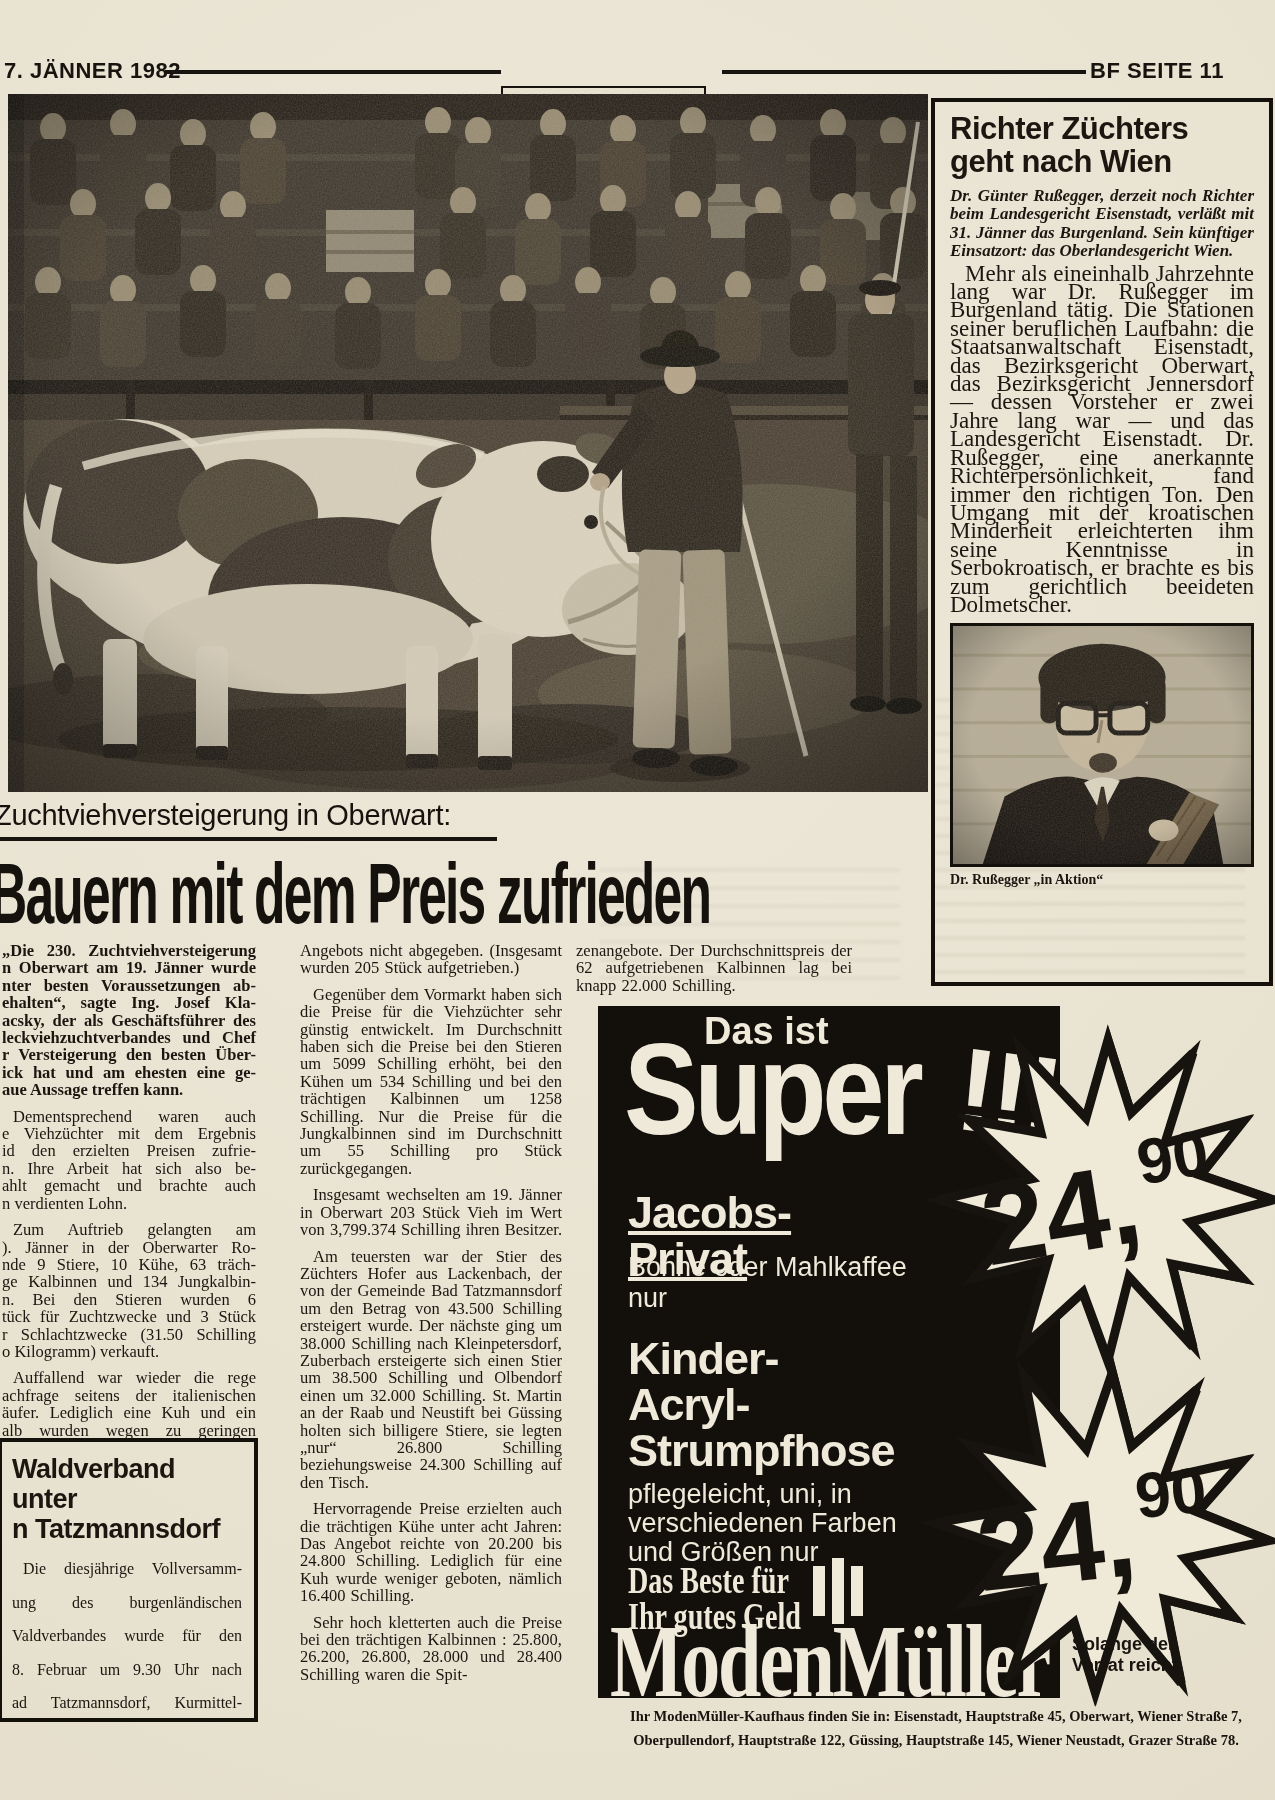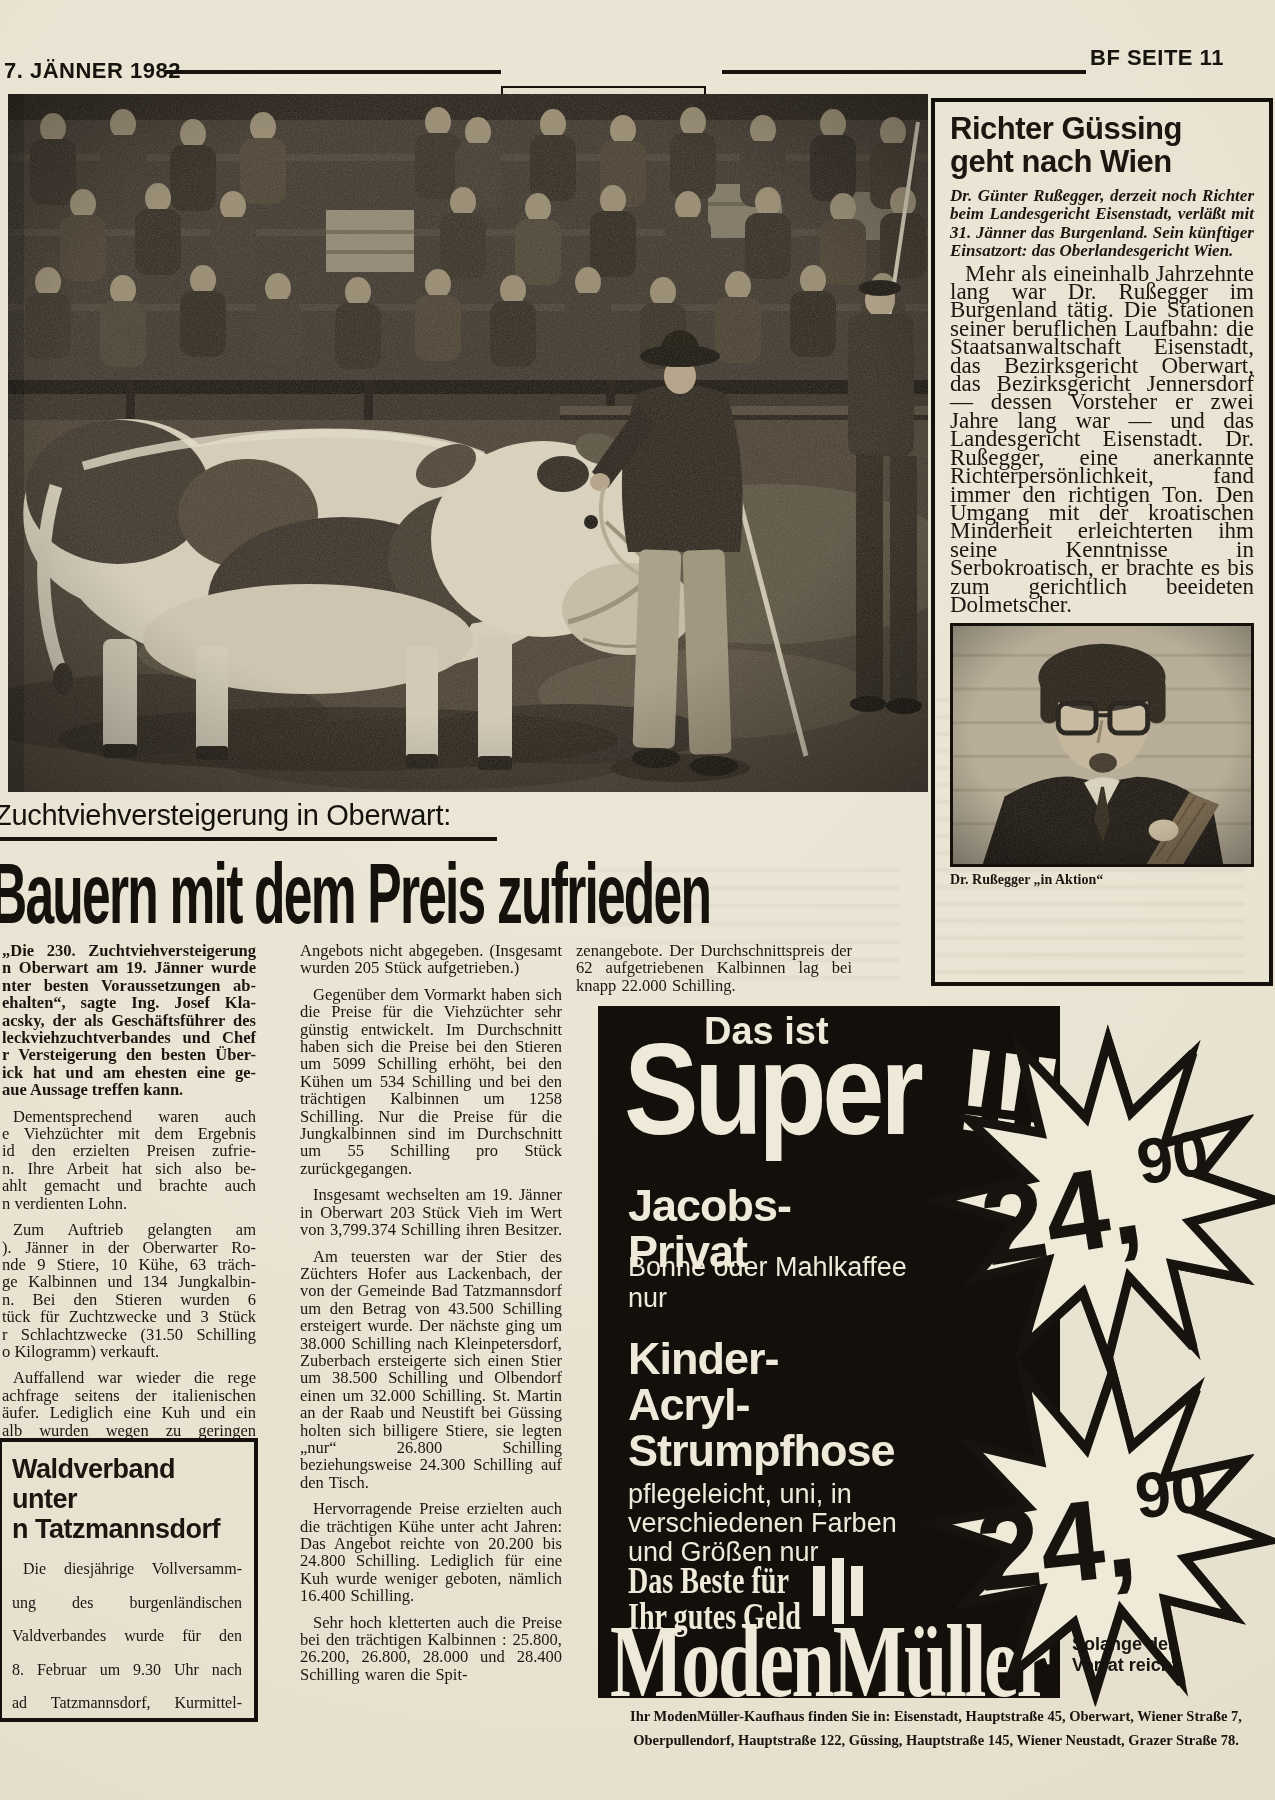--- a/index.html
+++ b/index.html
@@ -70,21 +70,21 @@
 </style>
 </head>
 <body>
 
 <div class="abs masthead-text" style="left:4px; top:58px;">7. JÄNNER 1982</div>
 <div class="abs rule" style="left:165px; top:70px; width:336px;"></div>
 <div class="abs section-badge" style="left:501px; top:50px;">
   <div class="section-badge-inner">BERICHTE</div>
 </div>
 <div class="abs rule" style="left:722px; top:70px; width:364px;"></div>
-<div class="abs masthead-text" style="left:1090px; top:45px;">BF SEITE 11</div>
+<div class="abs masthead-text" style="left:1090px; top:58px;">BF SEITE 11</div>
 
 <div class="abs ghost ghost1"></div>
 <div class="abs ghost ghost2"></div>
 
 <div class="abs photo-frame" style="left:8px; top:94px; width:920px; height:698px;">
 <svg width="920" height="698" viewBox="0 0 920 698">
   <defs>
     <g id="person">
           <ellipse cx="0" cy="0" rx="13" ry="15" fill="#95896f"></ellipse>
           <rect x="-23" y="11" width="46" height="66" rx="13"></rect>
@@ -232,21 +232,21 @@
   </g>
 
   <rect x="0" y="0" width="16" height="698" fill="rgba(0,0,0,.25)"></rect>
   <rect width="920" height="698" filter="url(#grain)" opacity=".5"></rect>
   <rect width="920" height="698" fill="url(#vig)"></rect>
 </svg>
 </div>
 
 <div class="abs judge-box">
   <div class="judge-title">
-    <div>Richter Güssing</div>
+    <div>Richter Züchters</div>
     <div>geht nach Wien</div>
   </div>
   <div class="judge-lead">Dr. Günter Rußegger, derzeit noch Richter beim Landesgericht Eisenstadt, verläßt mit 31. Jänner das Burgenland. Sein künftiger Einsatzort: das Oberlandesgericht Wien.</div>
   <div class="judge-body">Mehr als eineinhalb Jahrzehnte lang war Dr. Rußegger im Burgenland tätig. Die Stationen seiner beruflichen Laufbahn: die Staatsanwaltschaft Eisenstadt, das Bezirksgericht Oberwart, das Bezirksgericht Jennersdorf — dessen Vorsteher er zwei Jahre lang war — und das Landesgericht Eisenstadt. Dr. Rußegger, eine anerkannte Richterpersönlichkeit, fand immer den richtigen Ton. Den Umgang mit der kroatischen Minderheit erleichterten ihm seine Kenntnisse in Serbokroatisch, er brachte es bis zum gerichtlich beeideten Dolmetscher.</div>
   <div class="judge-photo-frame">
     <svg width="100%" height="100%" viewBox="0 0 300 240" preserveAspectRatio="none">
       <defs>
         <filter id="grain2" x="0" y="0" width="100%" height="100%">
           <feTurbulence type="fractalNoise" baseFrequency="0.75" numOctaves="2" stitchTiles="stitch"></feTurbulence>
           <feColorMatrix type="matrix" values="0 0 0 0 0.5  0 0 0 0 0.46  0 0 0 0 0.38  0 0 0 0.5 0"></feColorMatrix>
@@ -359,21 +359,21 @@
     <p class="jl short">aus einberufen.</p>
 
   </div>
 </div>
 
 <div class="abs ad-box">
   <div class="abs ad-sans ad-intro">Das ist</div>
   <div class="abs ad-sans ad-super">Super</div>
   <div class="abs ad-sans ad-bangs">!!!</div>
 
-  <div class="abs ad-sans ad-prod-name" style="top:177px;">
+  <div class="abs ad-sans ad-prod-name" style="top:184px;text-decoration:underline;">
     <div>Jacobs-</div>
     <div>Privat</div>
   </div>
   <div class="abs ad-sans ad-prod-desc" style="top:246px;">
     <div>Bohne oder Mahlkaffee</div>
     <div>nur</div>
   </div>
 
   <div class="abs ad-sans ad-prod-name" style="top:330px;">
     <div>Kinder-</div>

